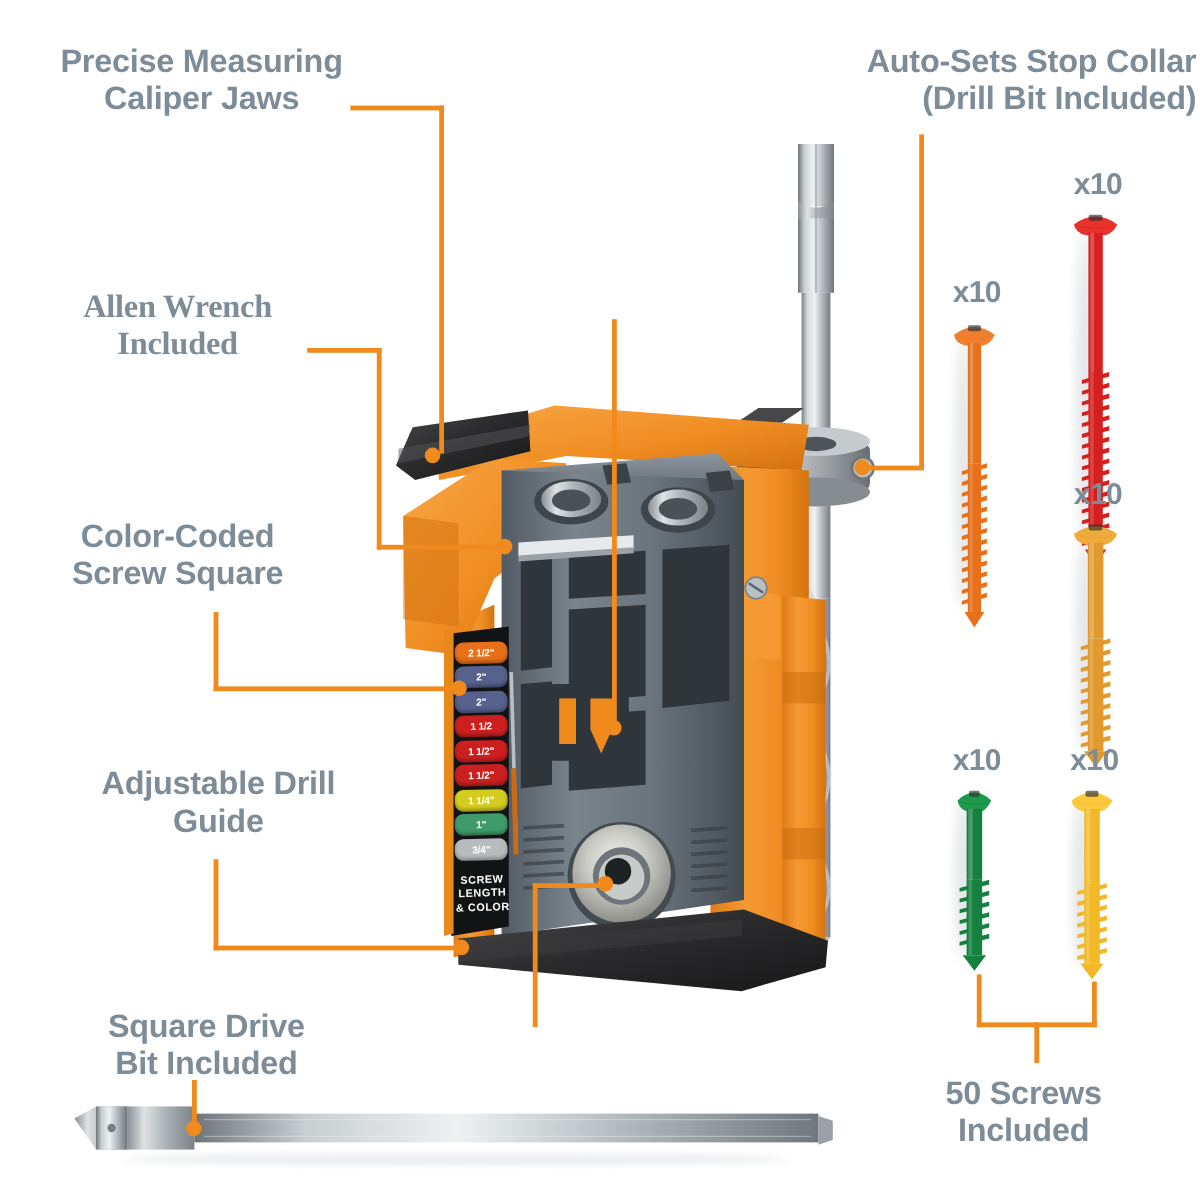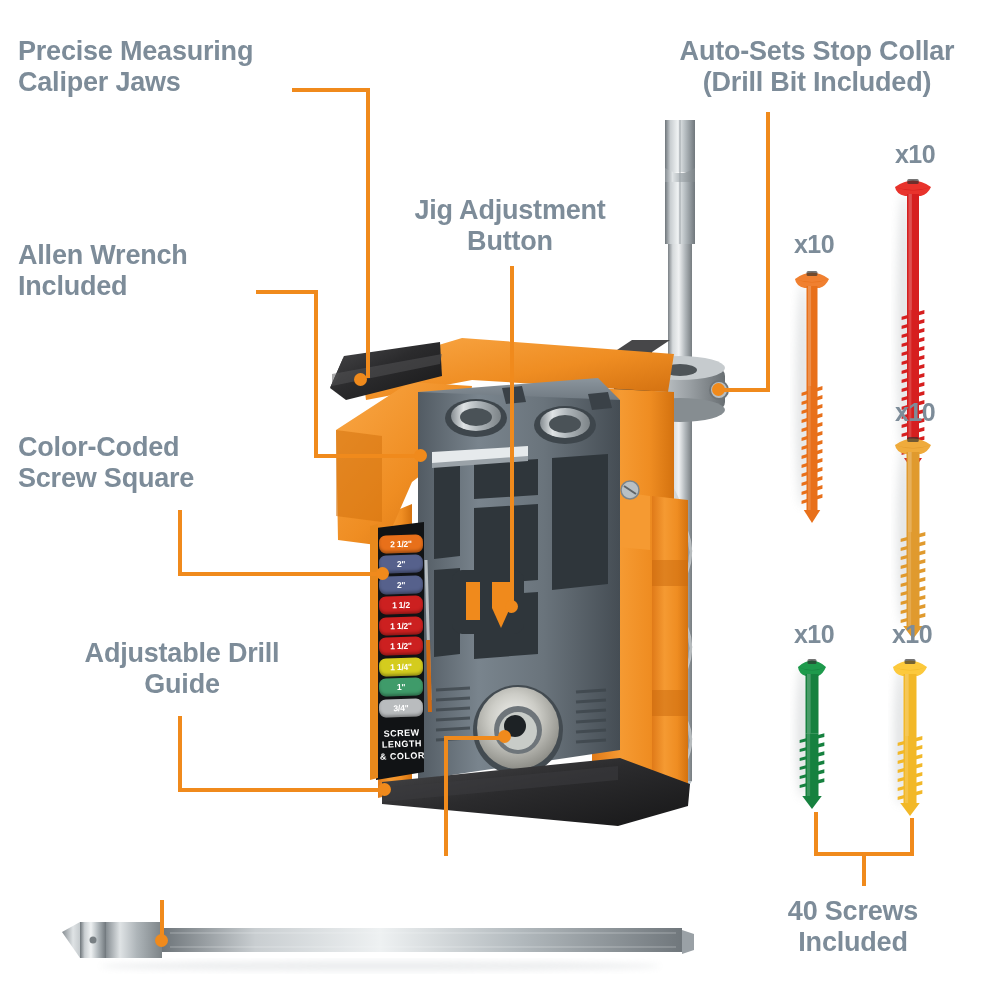--- a/index.html
+++ b/index.html
@@ -13,21 +13,21 @@
 
   .label {
     position: absolute;
     color: #7d8c99;
     font-weight: bold;
     font-size: 27px;
     line-height: 1.14;
     letter-spacing: -0.2px;
     white-space: pre-line;
   }
-  .lbl-r { text-align: left; }
+  .lbl-r { text-align: center; }
   .lbl-c { text-align: center; }
 
   .xlabel {
     position: absolute;
     color: #7d8c99;
     font-weight: bold;
     font-size: 25px;
     letter-spacing: -0.5px;
   }
 
@@ -406,38 +406,38 @@
   <div class="dot" style="left:498px;top:730px;"></div>
 
   <div class="ld ld-v" style="left:814px;top:812px;height:44px;"></div>
   <div class="ld ld-v" style="left:910px;top:818px;height:38px;"></div>
   <div class="ld ld-h" style="left:814px;top:852px;width:100px;"></div>
   <div class="ld ld-v" style="left:862px;top:852px;height:34px;"></div>
 
   <div class="label lbl-r" style="left:18px;top:36px;width:300px;">Precise Measuring
 Caliper Jaws</div>
 
-  <div class="label lbl-c" style="left:637px;top:36px;width:360px;">Auto-Sets Stop Collar
+  <div class="label lbl-c" style="left:637px;top:36px;width:360px;text-align:right;">Auto-Sets Stop Collar
 (Drill Bit Included)</div>
 
-  <div class="label lbl-r" style="left:18px;top:240px;width:260px;">Allen Wrench
+  <div class="label lbl-r" style="left:18px;top:240px;width:260px;font-family:Liberation Serif, serif;">Allen Wrench
 Included</div>
 
-  <div class="label lbl-c" style="left:368px;top:195px;width:284px;">Jig Adjustment
-Button</div>
 
   <div class="label lbl-r" style="left:18px;top:432px;width:260px;">Color-Coded
 Screw Square</div>
 
   <div class="label lbl-c" style="left:42px;top:638px;width:280px;">Adjustable Drill
 Guide</div>
 
-
-
-  <div class="label lbl-c" style="left:733px;top:896px;width:240px;">40 Screws
+  <div class="label lbl-c" style="left:36px;top:840px;width:272px;">Square Drive
+Bit Included</div>
+
+
+  <div class="label lbl-c" style="left:733px;top:896px;width:240px;">50 Screws
 Included</div>
 
   <div id="screw-labels">
       <div class="xlabel" style="left: 786px; top: 230px; width: 56px; text-align: center;">x10</div>
       <div class="xlabel" style="left: 887px; top: 140px; width: 56px; text-align: center;">x10</div>
       <div class="xlabel" style="left: 887px; top: 398px; width: 56px; text-align: center;">x10</div>
       <div class="xlabel" style="left: 786px; top: 620px; width: 56px; text-align: center;">x10</div>
       <div class="xlabel" style="left: 884px; top: 620px; width: 56px; text-align: center;">x10</div>
     </div>
 

